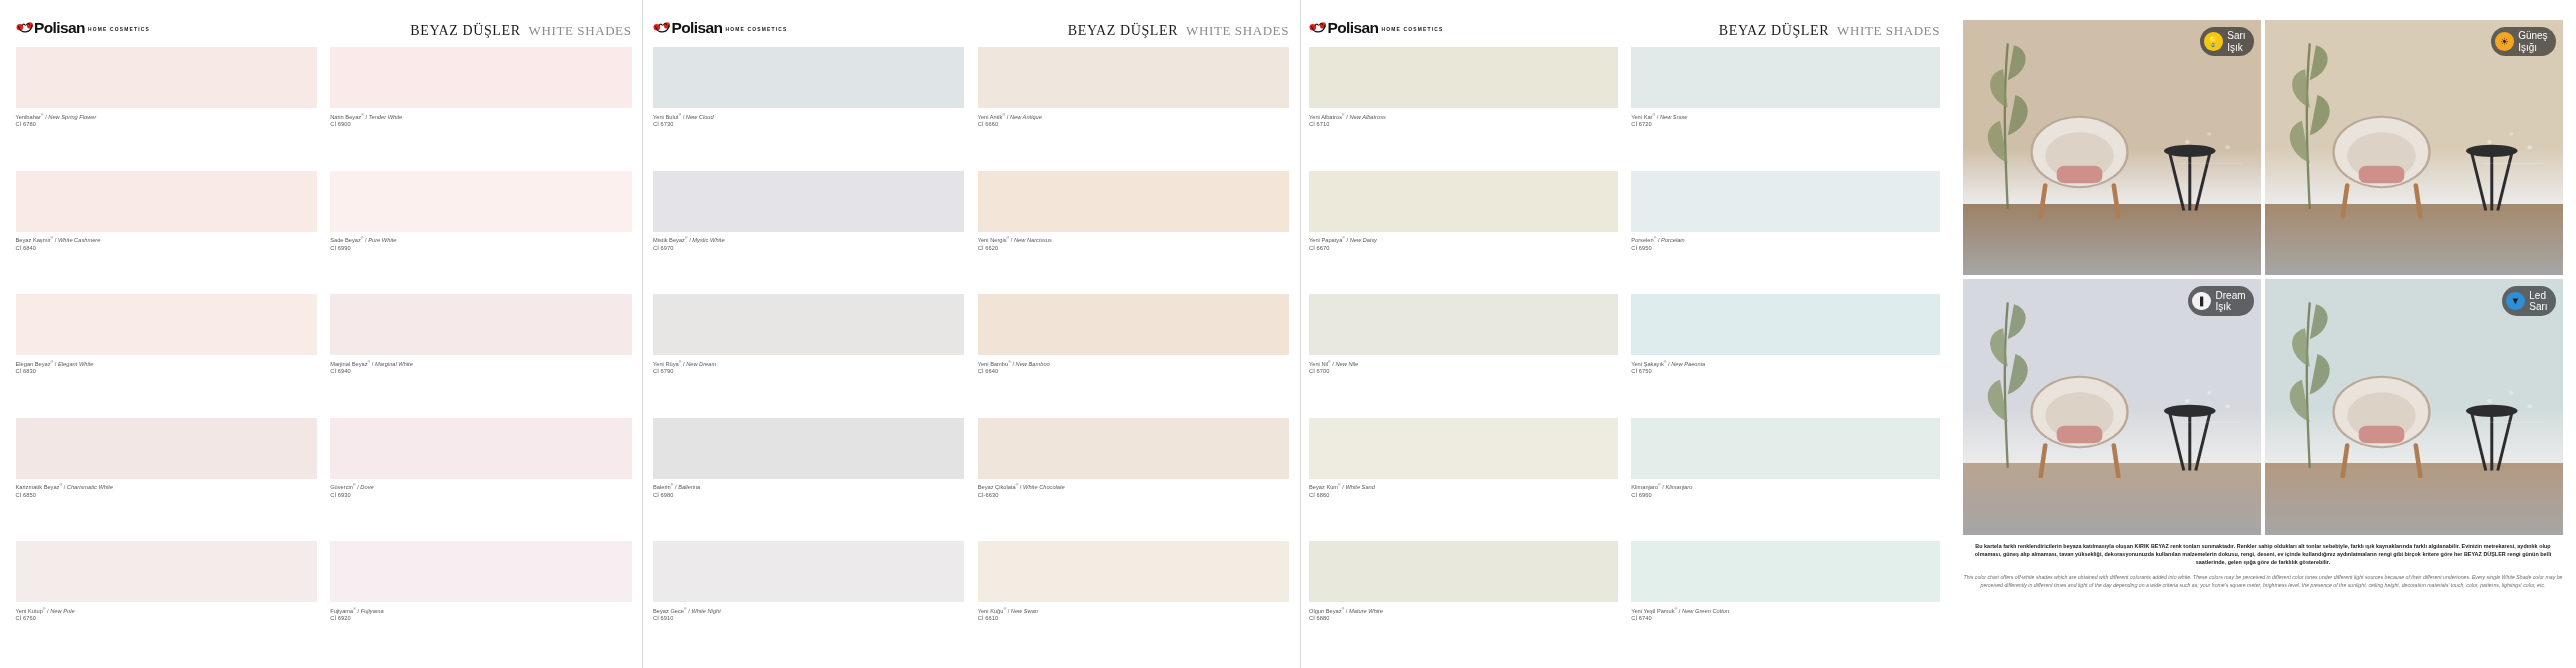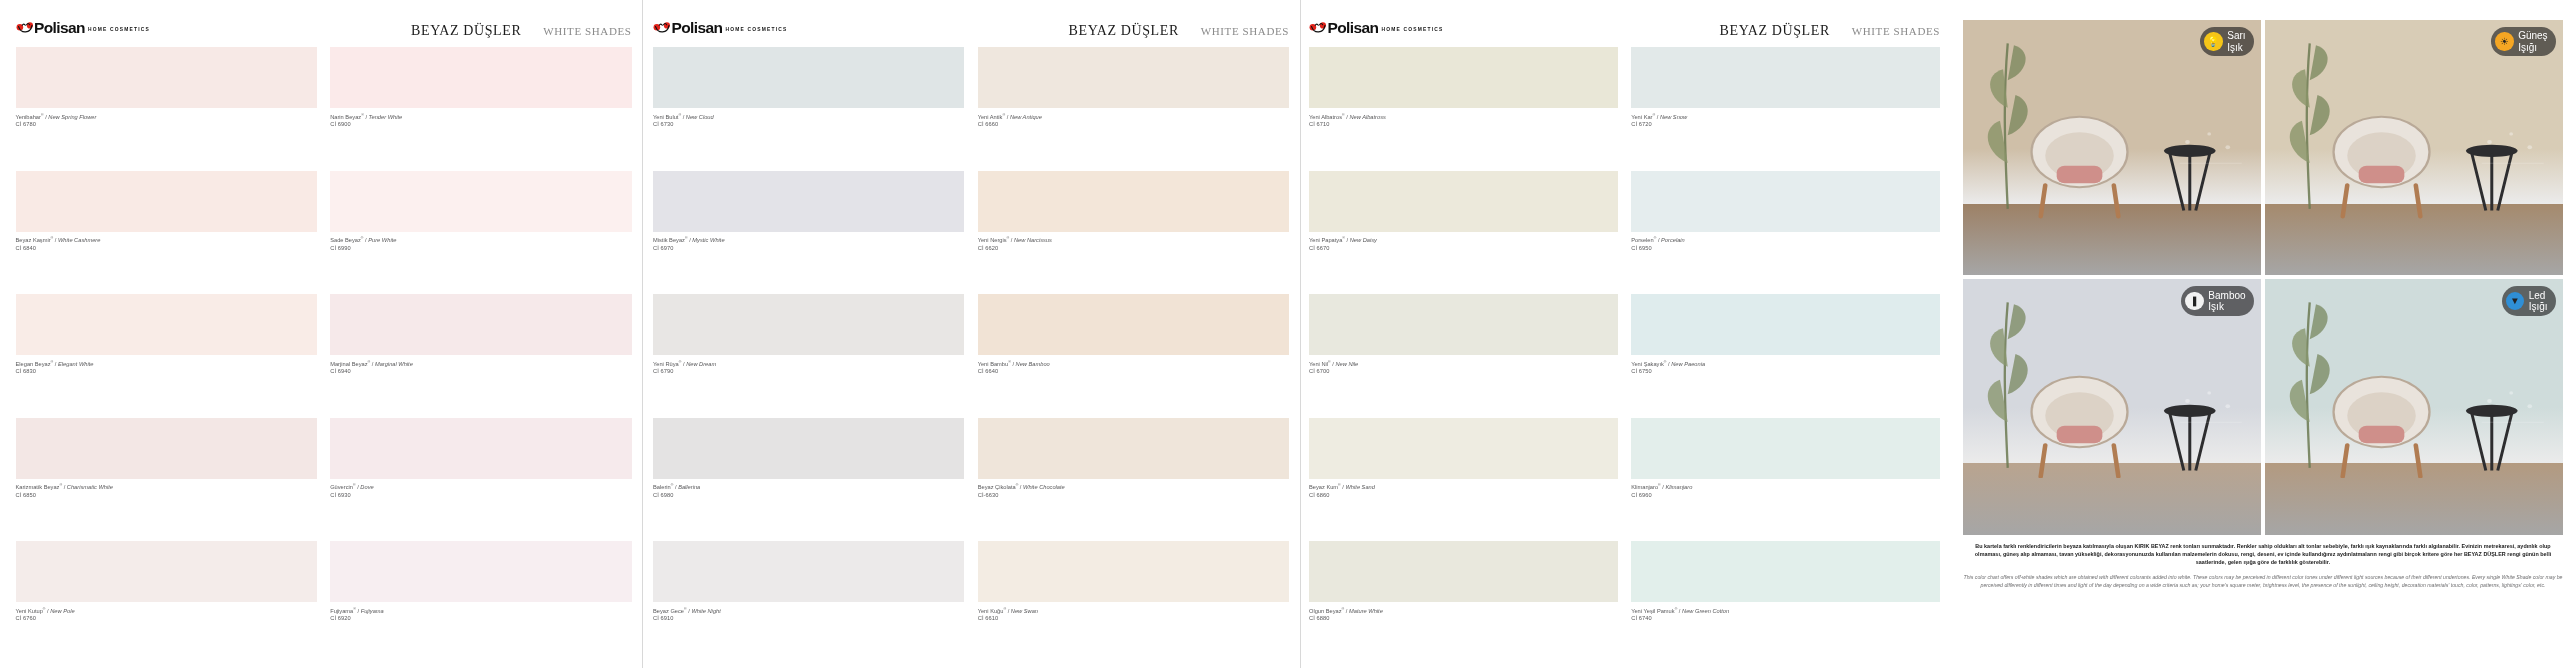--- a/index.html
+++ b/index.html
@@ -13,21 +13,21 @@
   .panel-head{position:absolute;top:19.6px;left:0;right:0;height:17.5px;}
 
   
   .logo{position:absolute;left:0;top:0;display:flex;align-items:center;}
   .logo svg{display:block;}
   .logo-word{font-family:"Liberation Sans",sans-serif;font-weight:bold;font-size:15.5px;letter-spacing:-0.6px;color:#111;line-height:1;margin-left:1px;}
   .logo-sub{font-family:"Liberation Sans",sans-serif;font-size:4.9px;letter-spacing:1.2px;color:#111;margin-left:3.1px;padding-top:5.2px;font-weight:bold;}
 
   .head-title{position:absolute;right:0;top:3.1px;white-space:nowrap;font-family:"Liberation Serif",serif;}
   .head-tr{font-size:14px;letter-spacing:0.6px;color:#1b1b1b;}
-  .head-en{font-size:11px;letter-spacing:0.6px;color:#8a8a8a;margin-left:22px;}
+  .head-en{font-size:13px;letter-spacing:0.6px;color:#8a8a8a;margin-left:8px;}
 
   
   .grid{position:absolute;left:0;right:0;top:47px;bottom:4.1px;display:grid;grid-template-columns:1fr 1fr;grid-template-rows:repeat(5,1fr);column-gap:13.4px;row-gap:0;}
   .cell{position:relative;box-sizing:border-box;padding-right:0;}
   .chip{height:61px;width:100%;}
   .cap{padding-top:4.6px;line-height:1.32;}
   .cap .nm{font-size:5.7px;color:#58585a;white-space:nowrap;}
   .cap .nm i{font-style:italic;}
   .cap .nm sup{font-size:3.6px;vertical-align:super;}
   .cap .code{font-size:5.7px;color:#58585a;letter-spacing:0.1px;}
@@ -424,21 +424,21 @@
           </svg>
           <svg class="rm-deco" viewBox="0 0 100 100" preserveAspectRatio="none">
             <circle cx="20" cy="30" r="3" fill="#fff" opacity=".8"></circle>
             <circle cx="48" cy="18" r="2.4" fill="#fff" opacity=".7"></circle>
             <circle cx="72" cy="38" r="3" fill="#fff" opacity=".7"></circle>
             <path d="M10 62 L90 62" stroke="#fff" stroke-width="1.5" opacity=".35"></path>
           </svg>
         </div>
         <div class="badge">
           <span class="badge-ic" style="background:#f2f2f2;color:#222;">❚</span>
-          <span class="badge-tx">Bamboo
+          <span class="badge-tx">Dream
 Işık</span>
         </div>
       </div>
       <div class="photo">
         <div class="room">
           <div class="rm-wall" style="background:linear-gradient(180deg,#cfdcdb 0%, #cfdcdb 70%, rgba(0,0,0,.08) 100%);"></div>
           <div class="rm-floor" style="background:linear-gradient(180deg,#b39a80 0%, rgba(0,0,0,.35) 100%);"></div>
           <svg class="rm-plant" viewBox="0 0 100 200" preserveAspectRatio="none">
             <path d="M50 200 C46 130,44 80,50 20" stroke="#6c7a52" stroke-width="3" fill="none"></path>
             <path d="M50 150 C22 140,14 112,40 104" fill="#7d8c5d" opacity=".8"></path>
@@ -459,21 +459,21 @@
           <svg class="rm-deco" viewBox="0 0 100 100" preserveAspectRatio="none">
             <circle cx="20" cy="30" r="3" fill="#fff" opacity=".8"></circle>
             <circle cx="48" cy="18" r="2.4" fill="#fff" opacity=".7"></circle>
             <circle cx="72" cy="38" r="3" fill="#fff" opacity=".7"></circle>
             <path d="M10 62 L90 62" stroke="#fff" stroke-width="1.5" opacity=".35"></path>
           </svg>
         </div>
         <div class="badge">
           <span class="badge-ic" style="background:#2f8fd6;color:#222;">▼</span>
           <span class="badge-tx">Led
-Işığı</span>
+Sarı</span>
         </div>
       </div>
     </div>
 
   <div class="caption">
     <div class="cap-tr">Bu kartela farklı renklendiricilerin beyaza katılmasıyla oluşan KIRIK BEYAZ renk tonları sunmaktadır. Renkler sahip oldukları alt tonlar sebebiyle, farklı ışık kaynaklarında farklı algılanabilir. Evinizin metrekaresi, aydınlık olup olmaması, güneş alıp almaması, tavan yüksekliği, dekorasyonunuzda kullanılan malzemelerin dokusu, rengi, deseni, ev içinde kullandığınız aydınlatmaların rengi gibi birçok kritere göre her BEYAZ DÜŞLER rengi günün belli saatlerinde, gelen ışığa göre de farklılık gösterebilir.</div>
     <div class="cap-en">This color chart offers off-white shades which are obtained with different colorants added into white. These colors may be perceived in different color tones under different light sources because of their different undertones. Every single White Shade color may be perceived differently in different times and light of the day depending on a wide criteria such as; your home's square meter, brightness level, the presence of the sunlight, ceiling height, decoration materials' touch, color, patterns, lightings' color, etc.</div>
   </div>
 
 </div>

